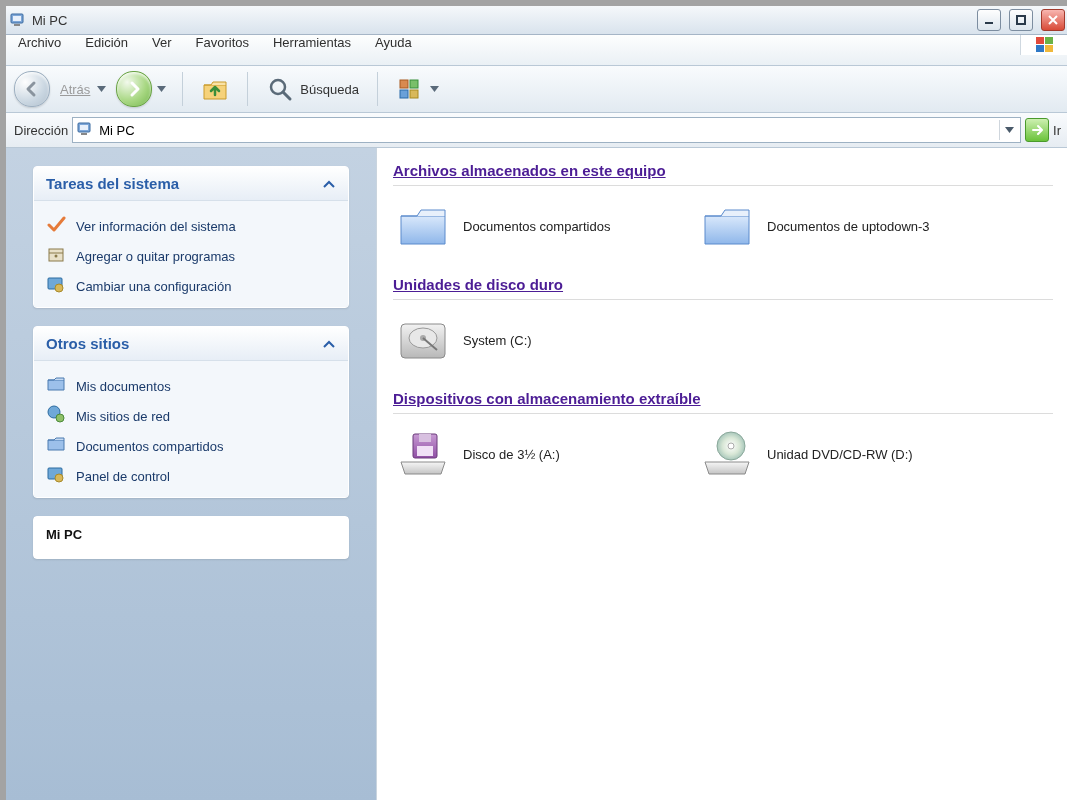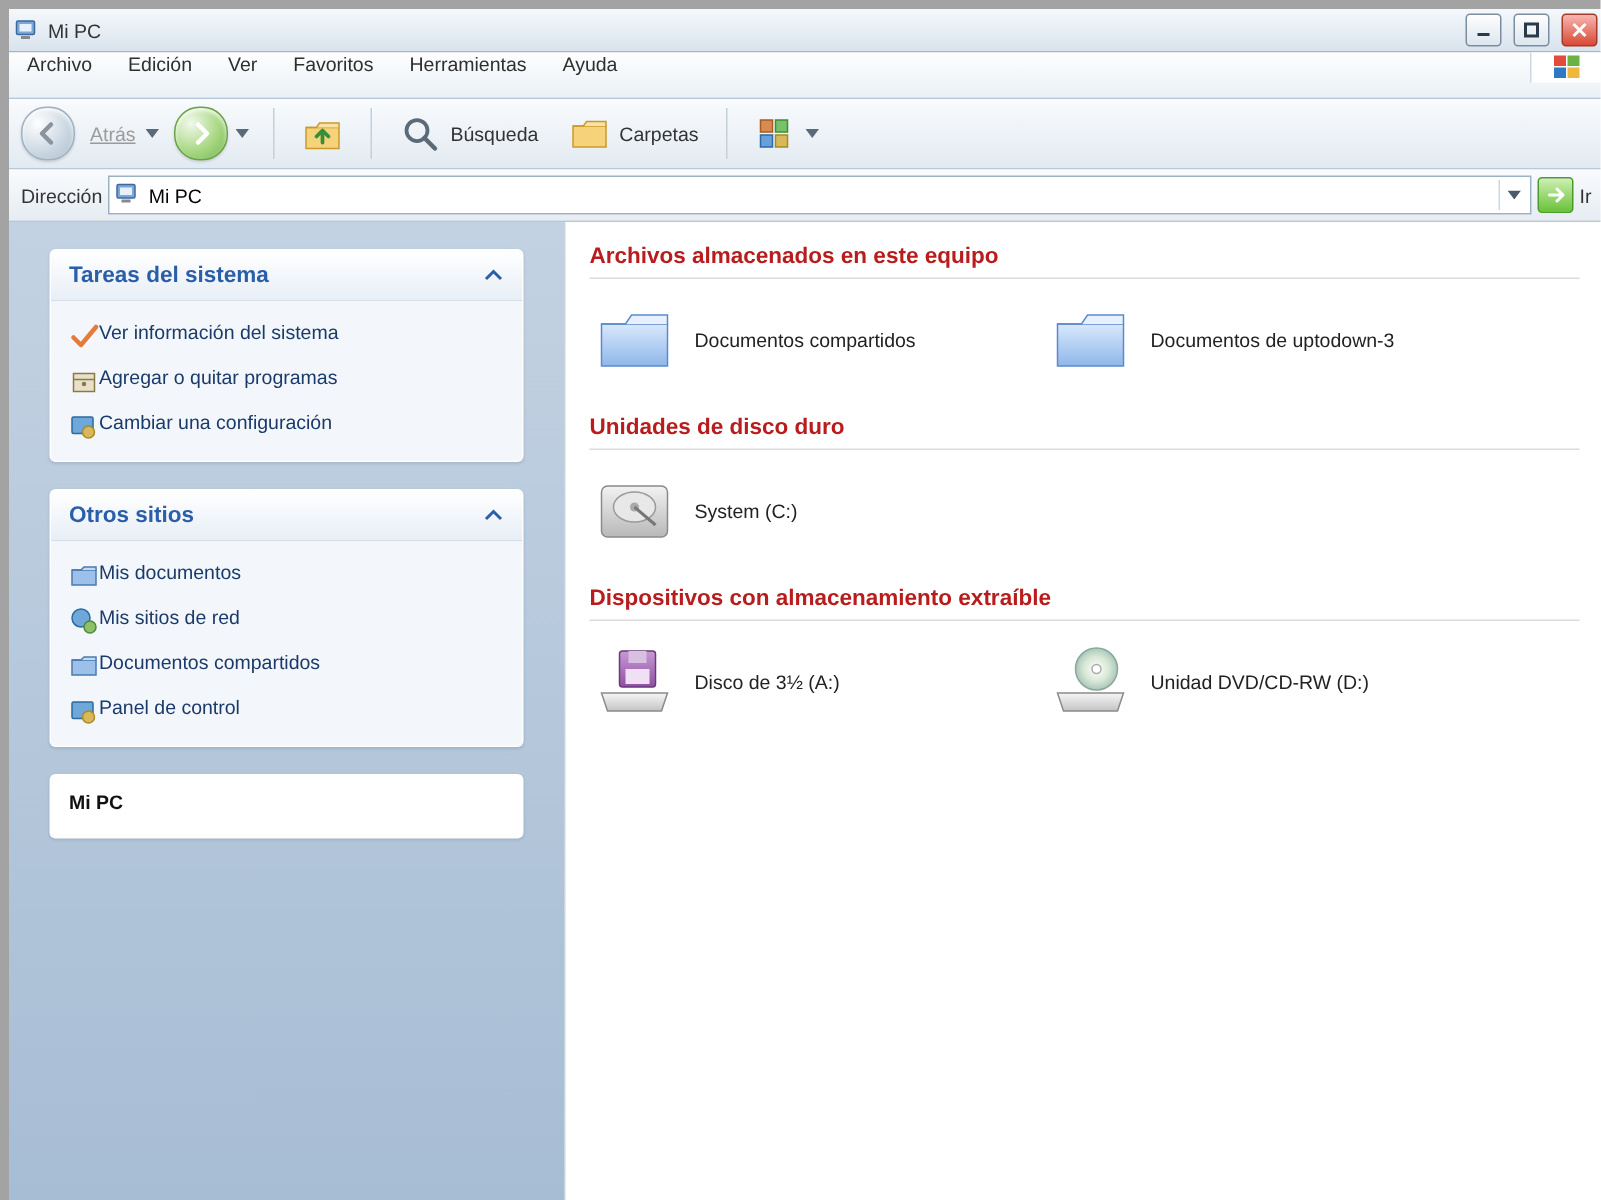--- a/index.html
+++ b/index.html
@@ -171,44 +171,45 @@
     font-weight: bold;
     font-size: 15px;
     border-radius: 4px 4px 0 0;
   }
   .chevron { color:#2a5ea8; }
   .panel-body {
     padding: 8px 10px;
     background:#f3f7fb;
   }
   .task-link {
-    display:flex; align-items:flex-start; 
+    display:flex; align-items:flex-end; gap:10px;
     padding: 5px 2px;
     color: #1a3a6a;
   }
   .sicon { width:20px; height:20px; display:flex; align-items:center; justify-content:center; flex: none; }
   .details-body { padding: 10px 12px 14px; background:#fff; }
   .details-title { font-weight: bold; color:#111; margin-bottom: 2px; }
   .details-sub { color:#444; }
   
   .content {
     flex: 1;
     background: #fff;
     border-left: 1px solid #c9d4de;
     padding: 10px 16px;
     overflow: auto;
   }
   .group-header {
     font-weight: bold;
     font-size: 15px;
-    color: #b91c1c;
+    color: #4c1d95;
     padding: 4px 0 6px;
     border-bottom: 1px solid #dcdcdc;
     margin-bottom: 6px;
     margin-top: 12px;
+    text-decoration: underline;
   }
   .group-header:first-child { margin-top: 0; }
   .items {
     display: flex;
     flex-wrap: wrap;
     gap: 10px 20px;
     margin-bottom: 12px;
   }
   .item {
     width: 280px;
@@ -332,29 +333,20 @@
     <div class="tb-sep"></div>
     <div class="tb-button">
       <span class="ticon">
         <svg width="26" height="26">
             <circle cx="11" cy="11" r="7" fill="none" stroke="#5a6a78" stroke-width="2.5"></circle>
             <path d="M16 16 L23 23" stroke="#5a6a78" stroke-width="3" stroke-linecap="round"></path>
           </svg>
       </span>
       <span>Búsqueda</span>
     </div>
-    <div class="tb-button">
-      <span class="ticon">
-        <svg width="28" height="28">
-          <path d="M3 9 L3 23 L25 23 L25 9 Z" fill="#f6d27a" stroke="#c99a2a"></path>
-          <path d="M3 9 L10 9 L12 6 L25 6 L25 9" fill="#f9e2a6" stroke="#c99a2a"></path>
-        </svg>
-      </span>
-      <span>Carpetas</span>
-    </div>
     <div class="tb-sep"></div>
     <div class="tb-button">
       <span class="ticon">
         <svg width="24" height="22">
           <rect x="2" y="2" width="8" height="8" fill="#d88a50" stroke="#a85a20"></rect>
           <rect x="12" y="2" width="8" height="8" fill="#7abf6a" stroke="#3a8f3a"></rect>
           <rect x="2" y="12" width="8" height="8" fill="#6aa0d8" stroke="#2a6aa8"></rect>
           <rect x="12" y="12" width="8" height="8" fill="#d8b85a" stroke="#a88a20"></rect>
         </svg>
       </span>

